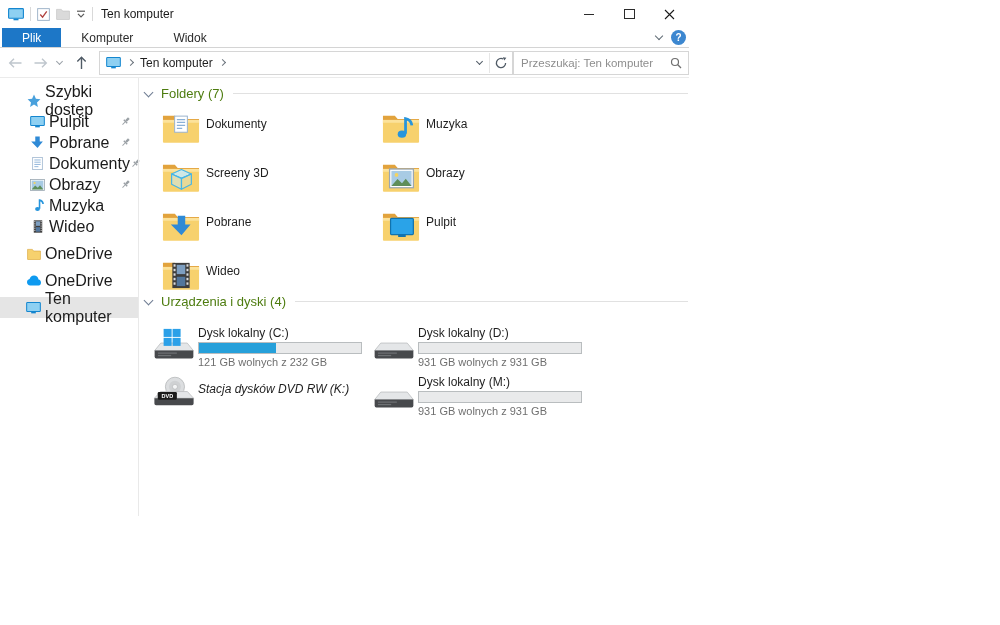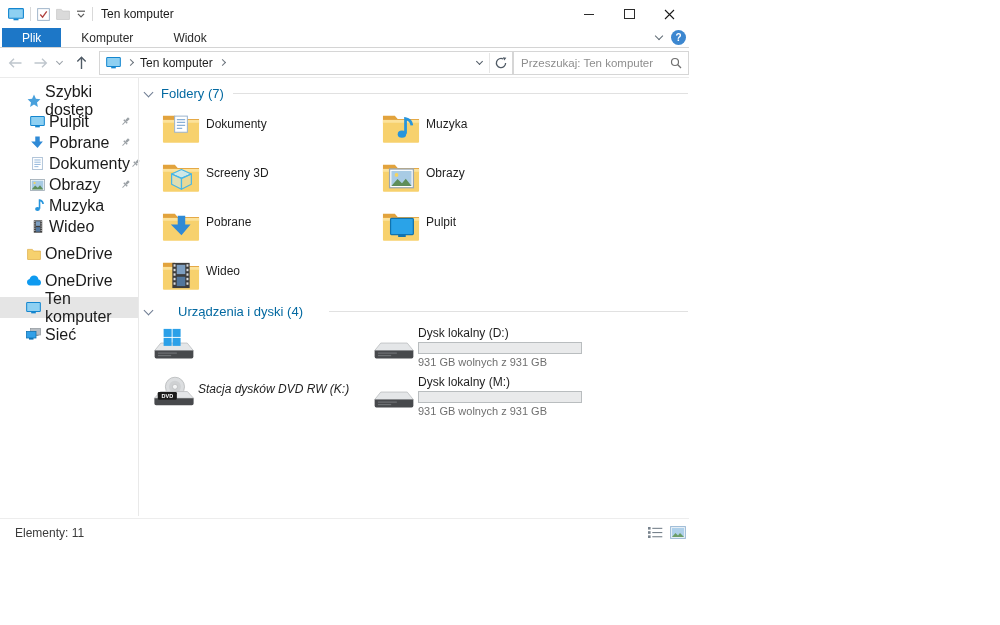--- a/index.html
+++ b/index.html
@@ -64,23 +64,23 @@
   .side-item.grp{margin-top:6px;}
   .side-item.sel{background:#e5e5e5;}
   .sicon{width:17px;display:flex;justify-content:center;margin-right:3px;flex:none;}
   .pin{margin-left:auto;margin-right:7px;display:flex;}
 
   
   #main{position:absolute;left:140px;top:0;right:1px;}
   .sec-h{position:absolute;left:0;right:0;display:flex;align-items:center;height:15px;}
   .sec-h .schev{width:6px;height:6px;border-right:1.4px solid #6e7c92;border-bottom:1.4px solid #6e7c92;
     transform:rotate(45deg);margin:-2px 9px 0 5px;}
-  .sec-title{font-size:13px;color:#0369a1;white-space:nowrap;}
+  .sec-title{font-size:13px;color:#4d7c0f;white-space:nowrap;}
   .sec-line{flex:1;height:1px;background:#e1e1e1;margin-left:9px;}
-  #h1{top:8px;} #fgrid{top:26px;} #h2{top:226px;gap:17px;} #dgrid{top:247px;}
+  #h1{top:8px;} #fgrid{top:26px;} #h2{top:216px;} #dgrid{top:247px;}
   #fgrid,#dgrid{position:absolute;left:0;display:grid;grid-template-columns:220px 220px;grid-auto-rows:49px;}
 
   .tile{width:220px;height:49px;display:flex;}
   .ficon{margin:7px 0 0 22px;flex:none;}
   .fname{margin:13px 0 0 6px;font-size:12px;color:#1e1e1e;}
 
   .dtile{width:220px;height:49px;display:flex;}
   .dicon{margin:2px 2px 0 12px;flex:none;}
   .dinfo{display:flex;flex-direction:column;margin-top:1px;}
   .dname{font-size:12px;color:#1e1e1e;line-height:14px;}
@@ -422,28 +422,20 @@
         <span>OneDrive</span>
       </div>
       <div class="side-item lvl0 grp sel">
         <span class="sicon">
             <svg width="15" height="12">
               <use href="#i-monitor"></use>
             </svg>
           </span>
         <span>Ten komputer</span>
       </div>
-      <div class="side-item lvl0 grp">
-        <span class="sicon">
-            <svg width="15" height="13">
-              <use href="#i-net"></use>
-            </svg>
-          </span>
-        <span>Sieć</span>
-      </div>
     </div>
     <div id="sep-v"></div>
 
     <div id="main">
       <div class="sec-h" id="h1">
         <span class="schev"></span>
         <span class="sec-title">Foldery (7)</span>
         <span class="sec-line"></span>
       </div>
 
@@ -509,20 +501,27 @@
         <div class="dtile">
           <svg class="dicon" width="44" height="34" viewBox="0 0 46 36">
             <use href="#i-hdd" y="6"></use>
             <g fill="#2ba0e8">
               <rect x="12" y="2" width="8.5" height="8.5"></rect>
                 <rect x="21.5" y="2" width="8.5" height="8.5"></rect>
               <rect x="12" y="11.5" width="8.5" height="8.5"></rect>
                 <rect x="21.5" y="11.5" width="8.5" height="8.5"></rect>
             </g>
           </svg>
+          <div class="dinfo">
+            <div class="dname">Dysk lokalny (C:)</div>
+            <div class="dbar">
+                <div class="dfill" style="width: 47.8%;"></div>
+              </div>
+            <div class="dfree">121 GB wolnych z 232 GB</div>
+          </div>
         </div>
         <div class="dtile">
           <svg class="dicon" width="44" height="34" viewBox="0 0 46 36">
               <use href="#i-hdd" y="6"></use>
             </svg>
           <div class="dinfo">
             <div class="dname">Dysk lokalny (D:)</div>
             <div class="dbar">
                 <div class="dfill" style="width: 0%;"></div>
               </div>
@@ -546,25 +545,14 @@
             <div class="dbar">
                 <div class="dfill" style="width: 0%;"></div>
               </div>
             <div class="dfree">931 GB wolnych z 931 GB</div>
           </div>
         </div>
       </div>
     </div>
   </div>
 
-  <div id="statusbar">
-    <span id="status-count">Elementy: 11</span>
-    <div class="viewbtns">
-      <svg width="16" height="13">
-          <use href="#i-view-details"></use>
-        </svg>
-      <svg width="16" height="13">
-          <use href="#i-view-thumb"></use>
-        </svg>
-    </div>
-  </div>
 
 </div>
 
 </body></html>

